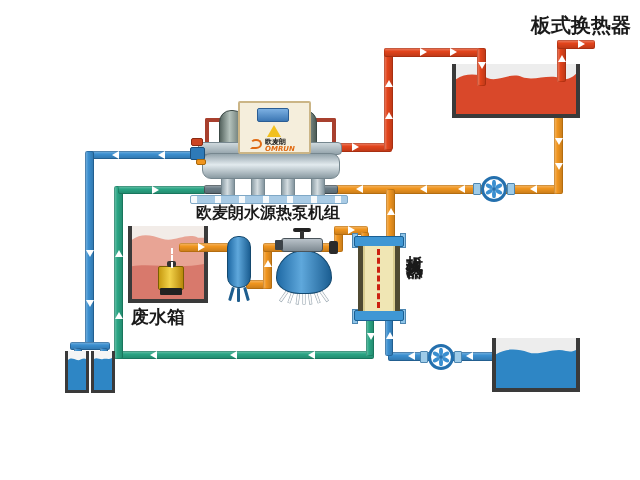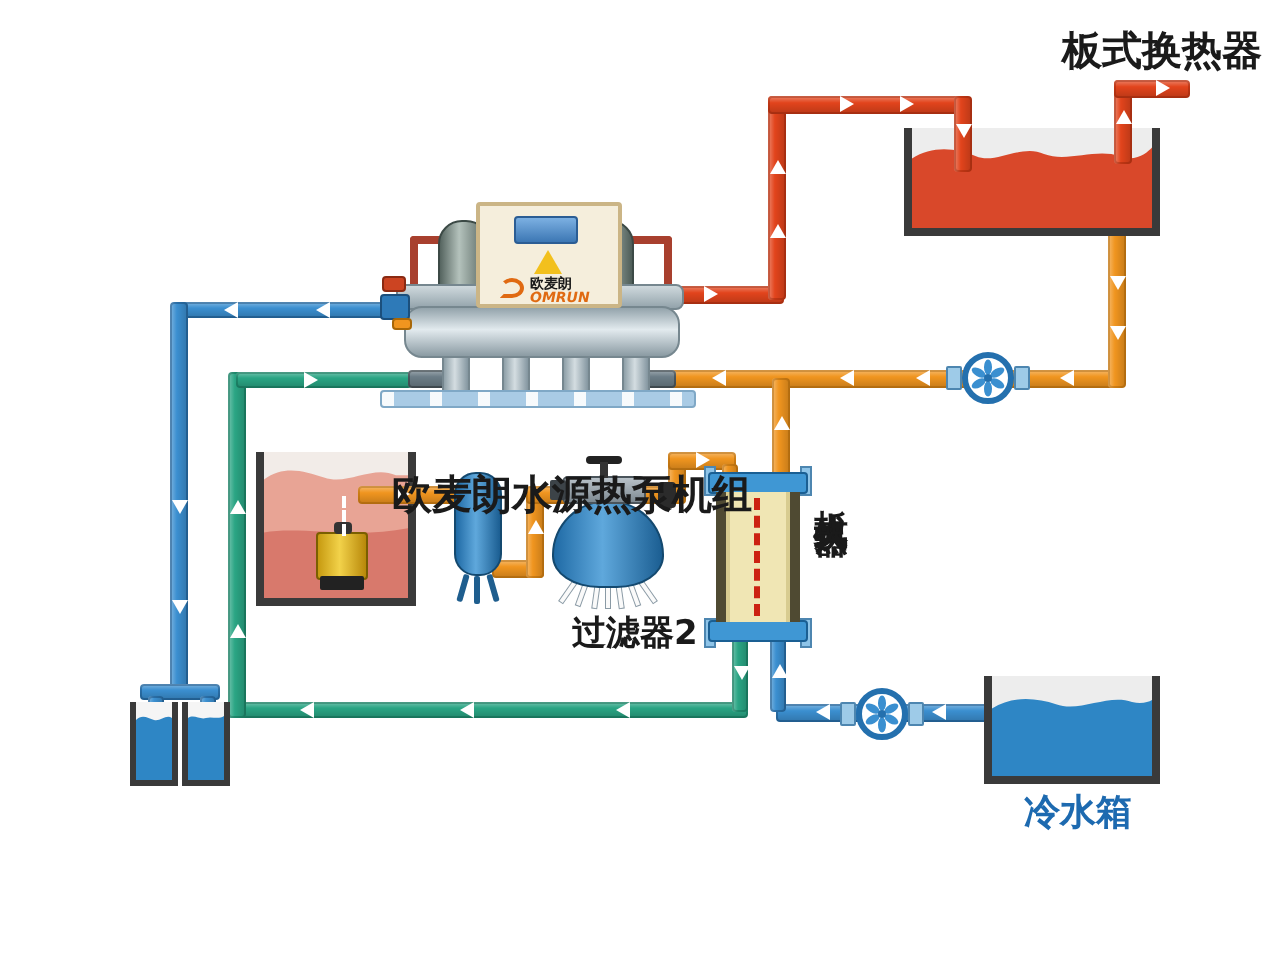--- a/index.html
+++ b/index.html
@@ -121,51 +121,50 @@
     <svg viewBox="0 0 120 46" preserveAspectRatio="none">
       <path d="M0,14 C10,8 22,9 32,13 C42,17 55,7 66,12 C78,16 92,9 104,13 C112,16 118,11 120,9 L120,46 L0,46 Z" style="fill:var(--hot-water)"></path>
     </svg>
   </div>
 
   <div class="tank" style="left:492px;top:338px;width:88px;height:54px;">
     <svg viewBox="0 0 80 46" preserveAspectRatio="none">
       <path d="M0,15 C10,9 22,10 32,13 C44,17 58,8 70,12 C75,13 78,12 80,11 L80,46 L0,46 Z" style="fill:var(--cold-water)"></path>
     </svg>
   </div>
-  <div class="lbl" style="left:512px;top:394px;font-size:18px;color:var(--label-blue);">冷水箱</div>
 
   <div class="tank" style="left:128px;top:226px;width:80px;height:77px;background:#f2ece8;">
     <svg viewBox="0 0 72 69" preserveAspectRatio="none">
       <path d="M0,13 C10,6 20,9 30,12 C42,16 54,6 66,11 L72,11 L72,69 L0,69 Z" style="fill:var(--waste-water-light)"></path>
       <path d="M0,38 C18,35 46,41 72,36 L72,69 L0,69 Z" style="fill:var(--waste-water)"></path>
     </svg>
   </div>
   <div class="hp" style="left:158px;top:266px;width:26px;height:24px;background:linear-gradient(to right,#c79a10,#f2d24a 45%,#b8880a);border:1px solid #7a5f00;border-radius:2px;z-index:3;"></div>
   <div class="hp" style="left:160px;top:288px;width:22px;height:7px;background:#222;border-radius:1px;z-index:3;"></div>
   <div class="hp" style="left:167px;top:261px;width:9px;height:6px;background:#333;border-radius:2px;z-index:3;"></div>
   <div class="hp" style="left:171px;top:248px;width:0;height:20px;border-left:2px dashed #fff;z-index:4;"></div>
+  <div class="lbl" style="left:131px;top:305px;font-size:18px;">废水箱</div>
 
   <div class="hp" style="left:227px;top:236px;width:24px;height:52px;background:linear-gradient(to right,#1f6aa5,#5fa8dc 45%,#1b5e92);border:1px solid #14496f;border-radius:11px;z-index:3;"></div>
   <div class="fleg" style="left:230px;top:287px;transform:rotate(16deg);"></div>
   <div class="fleg" style="left:237px;top:288px;"></div>
   <div class="fleg" style="left:245px;top:287px;transform:rotate(-16deg);"></div>
 
   <div class="hp" style="left:276px;top:250px;width:56px;height:44px;background:linear-gradient(to right,#1f6aa5,#5fa8dc 45%,#1b5e92);border:1px solid #14496f;border-radius:50% 50% 42% 42% / 62% 62% 36% 36%;z-index:3;"></div>
   <div class="hp" style="left:281px;top:238px;width:42px;height:14px;background:linear-gradient(to bottom,#b9c2c9,#7e8a92);border:1px solid #4a545b;border-radius:3px;z-index:4;"></div>
   <div class="hp" style="left:275px;top:240px;width:8px;height:10px;background:#3c4348;border-radius:1px;z-index:4;"></div>
   <div class="hp" style="left:293px;top:228px;width:18px;height:4px;background:#222;border-radius:2px;z-index:4;"></div>
   <div class="hp" style="left:300px;top:231px;width:4px;height:8px;background:#333;z-index:4;"></div>
   <div class="f2leg" style="left:283px;top:290px;transform:rotate(35deg);"></div>
   <div class="f2leg" style="left:290px;top:291px;transform:rotate(20deg);"></div>
   <div class="f2leg" style="left:297px;top:292px;transform:rotate(8deg);"></div>
   <div class="f2leg" style="left:303px;top:292px;"></div>
   <div class="f2leg" style="left:309px;top:292px;transform:rotate(-8deg);"></div>
   <div class="f2leg" style="left:316px;top:291px;transform:rotate(-20deg);"></div>
   <div class="f2leg" style="left:323px;top:290px;transform:rotate(-35deg);"></div>
-  <div class="lbl" style="left:286px;top:305px;font-size:17px;">过滤器2</div>
 
   <div class="tab" style="left:352px;top:233px;width:6px;height:15px;"></div>
   <div class="tab" style="left:400px;top:233px;width:6px;height:15px;"></div>
   <div class="tab" style="left:352px;top:309px;width:6px;height:15px;"></div>
   <div class="tab" style="left:400px;top:309px;width:6px;height:15px;"></div>
   <div class="hdr" style="left:354px;top:236px;width:50px;height:11px;"></div>
   <div class="hdr" style="left:354px;top:310px;width:50px;height:11px;"></div>
   <div class="hp" style="left:358px;top:246px;width:42px;height:65px;background:var(--hx-body);border-left:5px solid #4f4a32;border-right:5px solid #4f4a32;box-shadow:inset 2px 0 0 #d8cc90,inset -2px 0 0 #d8cc90;z-index:3;"></div>
   <div class="hp" style="left:377px;top:249px;width:0;height:59px;border-left:3px dashed #cc2211;z-index:4;"></div>
   <div class="lbl vtext" style="left:404px;top:241px;font-size:17px;height:96px;">板式换热器</div>
@@ -185,21 +184,21 @@
   <div class="hp" style="left:198px;top:142px;width:144px;height:13px;background:linear-gradient(to bottom,#cfd9dd,#93a3ab);border:1px solid #76878f;border-radius:4px;z-index:3;"></div>
   <div class="hp" style="left:202px;top:153px;width:138px;height:26px;background:linear-gradient(to bottom,#93a3ab,#e2eaee 45%,#8b9ba3);border:1px solid #76878f;border-radius:9px;z-index:3;"></div>
   <div class="hp leg" style="left:221px;top:178px;width:14px;height:18px;"></div>
   <div class="hp leg" style="left:251px;top:178px;width:14px;height:18px;"></div>
   <div class="hp leg" style="left:281px;top:178px;width:14px;height:18px;"></div>
   <div class="hp leg" style="left:311px;top:178px;width:14px;height:18px;"></div>
   <div class="hp" style="left:190px;top:195px;width:158px;height:9px;background:#a9cbe5 repeating-linear-gradient(to right,rgba(255,255,255,.9) 0 6px,rgba(255,255,255,0) 6px 24px);border:1px solid #7fa8c6;border-radius:2px;z-index:3;"></div>
   <div class="hp" style="left:191px;top:138px;width:12px;height:8px;background:#cc4422;border:1px solid #8a2a12;border-radius:2px;z-index:4;"></div>
   <div class="hp" style="left:190px;top:147px;width:15px;height:13px;background:#2e7ab8;border:1px solid #1b4f7c;border-radius:2px;z-index:4;"></div>
   <div class="hp" style="left:196px;top:159px;width:10px;height:6px;background:#f0951f;border:1px solid #a86708;border-radius:2px;z-index:4;"></div>
-  <div class="lbl" style="left:196px;top:203px;font-size:20px;margin-top:31px;">欧麦朗水源热泵机组</div>
+  <div class="lbl" style="left:196px;top:203px;font-size:16px;">欧麦朗水源热泵机组</div>
 
   <div class="nub" style="left:473px;top:183px;width:8px;height:12px;"></div>
   <div class="nub" style="left:507px;top:183px;width:8px;height:12px;"></div>
   <div class="pumpicon" style="left:481px;top:176px;">
     <svg viewBox="0 0 24 24" style="width:100%;height:100%;">
       <g style="fill:var(--pump-icon)">
         <ellipse cx="12" cy="5.5" rx="2.4" ry="4.6"></ellipse>
         <ellipse cx="12" cy="5.5" rx="2.4" ry="4.6" transform="rotate(60 12 12)"></ellipse>
         <ellipse cx="12" cy="5.5" rx="2.4" ry="4.6" transform="rotate(120 12 12)"></ellipse>
         <ellipse cx="12" cy="5.5" rx="2.4" ry="4.6" transform="rotate(180 12 12)"></ellipse>

